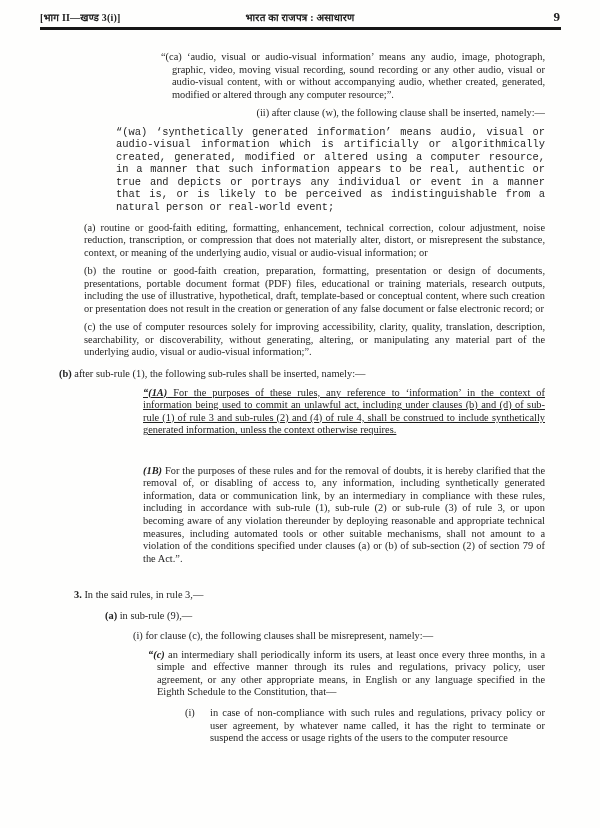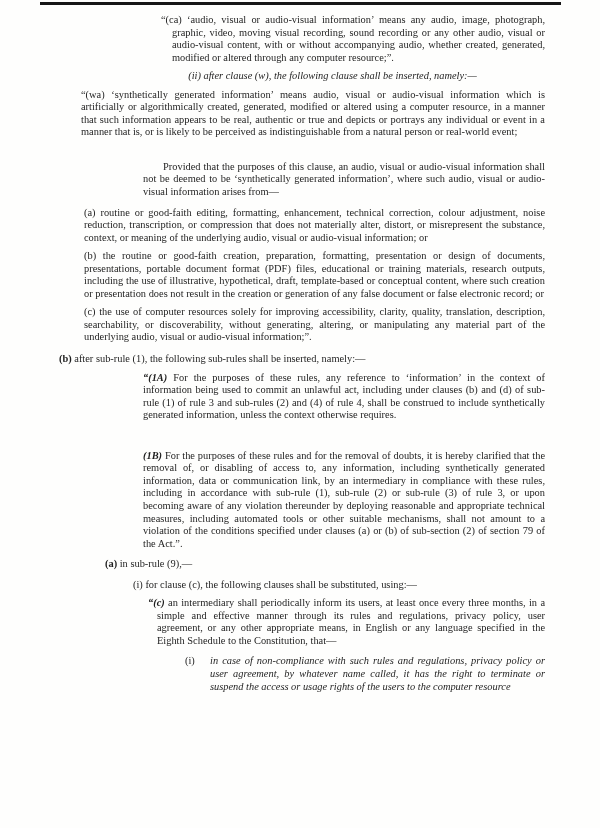--- a/index.html
+++ b/index.html
@@ -29,82 +29,87 @@
   .rh-center{ flex: 1; text-align: center; letter-spacing: 0.2px; }
   .rh-right { width: 160px; text-align: right; font-size: 13px; font-weight: bold; }
   .double-rule {
     margin: 2px 39px 0 40px;
     height: 2px;
     border-top: 2px solid #161616;
     border-bottom: 1.5px solid #161616;
   }
   
   main {
-    padding-top: 9px;
+    padding-top: 21px;
     font-size: 10.4px;
     line-height: 12.55px;
     text-align: justify;
   }
   main p { margin: 0 55px 6px 0; }
   .p-ca      { margin-left: 172px; text-indent: -11px; }
-  .p-ii      { margin-left: 120px; text-align: center; font-style: italic; }
-  .p-wa      { margin-left: 81px; }
+  .p-ii      { margin-left: 120px; text-align: right; }
+  .p-wa      { margin-left: 116px; font-family: Liberation Mono, monospace; }
   .p-proviso { margin-left: 143px; text-indent: 20px; margin-top: 22px; }
   .p-sub     { margin-left: 84px; }
   .p-sub-a   { margin-top: 8px; }
   .p-amend-b { margin-left: 59px;  margin-top: 9px; text-align: left; }
-  .p-1a      { margin-left: 143px; }
+  .p-1a      { margin-left: 143px; text-decoration: underline; }
   .p-1b      { margin-left: 143px; margin-top: 28px; }
   .p-s3      { margin-left: 74px;  margin-top: 24px; text-align: left; }
   .p-s3a     { margin-left: 105px; margin-top: 8px;  text-align: left; }
   .p-s3i     { margin-left: 133px; margin-top: 8px;  text-align: left; }
   .p-c2      { margin-left: 157px; text-indent: -9px; }
   .lead-b  { font-weight: bold; }
   .lead-bi { font-weight: bold; font-style: italic; }
   .list-item {
     display: flex;
     margin: 8px 55px 6px 185px;
   }
   .list-item .marker { flex: none; width: 25px; text-align: left; }
-  .list-item .itext  { flex: 1; text-align: justify; font-style: italic; }
+  .list-item .itext  { flex: 1; text-align: justify; }
 </style>
 </head>
 <body>
 
 <div class="page">
 
+  <header class="running-head">
+    <span class="rh-left">[भाग II—खण्ड  3(i)]</span>
+    <span class="rh-center">भारत का राजपत्र : असाधारण</span>
+    <span class="rh-right">9</span>
+  </header>
 
   <div class="double-rule"></div>
 
   <main>
 
     <p class="p-ca">“(ca) ‘audio, visual or audio-visual information’ means any audio, image, photograph, graphic, video, moving visual recording, sound recording or any other audio, visual or audio-visual content, with or without accompanying audio, whether created, generated, modified or altered through any computer resource;”.</p>
 
     <p class="p-ii">(ii) after clause (w), the following clause shall be inserted, namely:—</p>
 
     <p class="p-wa">“(wa) ‘synthetically generated information’ means audio, visual or audio-visual information which is artificially or algorithmically created, generated, modified or altered using a computer resource, in a manner that such information appears to be real, authentic or true and depicts or portrays any individual or event in a manner that is, or is likely to be perceived as indistinguishable from a natural person or real-world event;</p>
 
-    <p class="p-proviso">Provided that the purposes of this clause, an audio, visual or audio-visual information shall not be deemed to be ‘synthetically generated information’, where such audio, visual or audio-visual information arises from—</p>
 
     <p class="p-sub p-sub-a">(a) routine or good-faith editing, formatting, enhancement, technical correction, colour adjustment, noise reduction, transcription, or compression that does not materially alter, distort, or misrepresent the substance, context, or meaning of the underlying audio, visual or audio-visual information; or</p>
 
     <p class="p-sub">(b) the routine or good-faith creation, preparation, formatting, presentation or design of documents, presentations, portable document format (PDF) files, educational or training materials, research outputs, including the use of illustrative, hypothetical, draft, template-based or conceptual content, where such creation or presentation does not result in the creation or generation of any false document or false electronic record; or</p>
 
     <p class="p-sub">(c) the use of computer resources solely for improving accessibility, clarity, quality, translation, description, searchability, or discoverability, without generating, altering, or manipulating any material part of the underlying audio, visual or audio-visual information;”.</p>
 
     <p class="p-amend-b"><span class="lead-b">(b)</span><span> after sub-rule (1), the following sub-rules shall be inserted, namely:—</span></p>
 
     <p class="p-1a"><span class="lead-bi">“(1A)</span><span> For the purposes of these rules, any reference to ‘information’ in the context of information being used to commit an unlawful act, including under clauses (b) and (d) of sub-rule (1) of rule 3 and sub-rules (2) and (4) of rule 4, shall be construed to include synthetically generated information, unless the context otherwise requires.</span></p>
 
     <p class="p-1b"><span class="lead-bi">(1B)</span><span> For the purposes of these rules and for the removal of doubts, it is hereby clarified that the removal of, or disabling of access to, any information, including synthetically generated information, data or communication link, by an intermediary in compliance with these rules, including in accordance with sub-rule (1), sub-rule (2) or sub-rule (3) of rule 3, or upon becoming aware of any violation thereunder by deploying reasonable and appropriate technical measures, including automated tools or other suitable mechanisms, shall not amount to a violation of the conditions specified under clauses (a) or (b) of sub-section (2) of section 79 of the Act.”.</span></p>
 
+    <p class="p-s3"><span class="lead-b">3.</span><span> In the said rules, in rule 3,—</span></p>
 
     <p class="p-s3a"><span class="lead-b">(a)</span><span> in sub-rule (9),—</span></p>
 
-    <p class="p-s3i">(i) for clause (c), the following clauses shall be substituted, using:—</p>
+    <p class="p-s3i">(i) for clause (c), the following clauses shall be misrepresent, namely:—</p>
 
     <p class="p-c2"><span class="lead-bi">“(c)</span><span> an intermediary shall periodically inform its users, at least once every three months, in a simple and effective manner through its rules and regulations, privacy policy, user agreement, or any other appropriate means, in English or any language specified in the Eighth Schedule to the Constitution, that—</span></p>
 
     <div class="list-item">
       <span class="marker">(i)</span>
       <span class="itext">in case of non-compliance with such rules and regulations, privacy policy or user agreement, by whatever name called, it has the right to terminate or suspend the access or usage rights of the users to the computer resource</span>
     </div>
 
   </main>
 </div>

